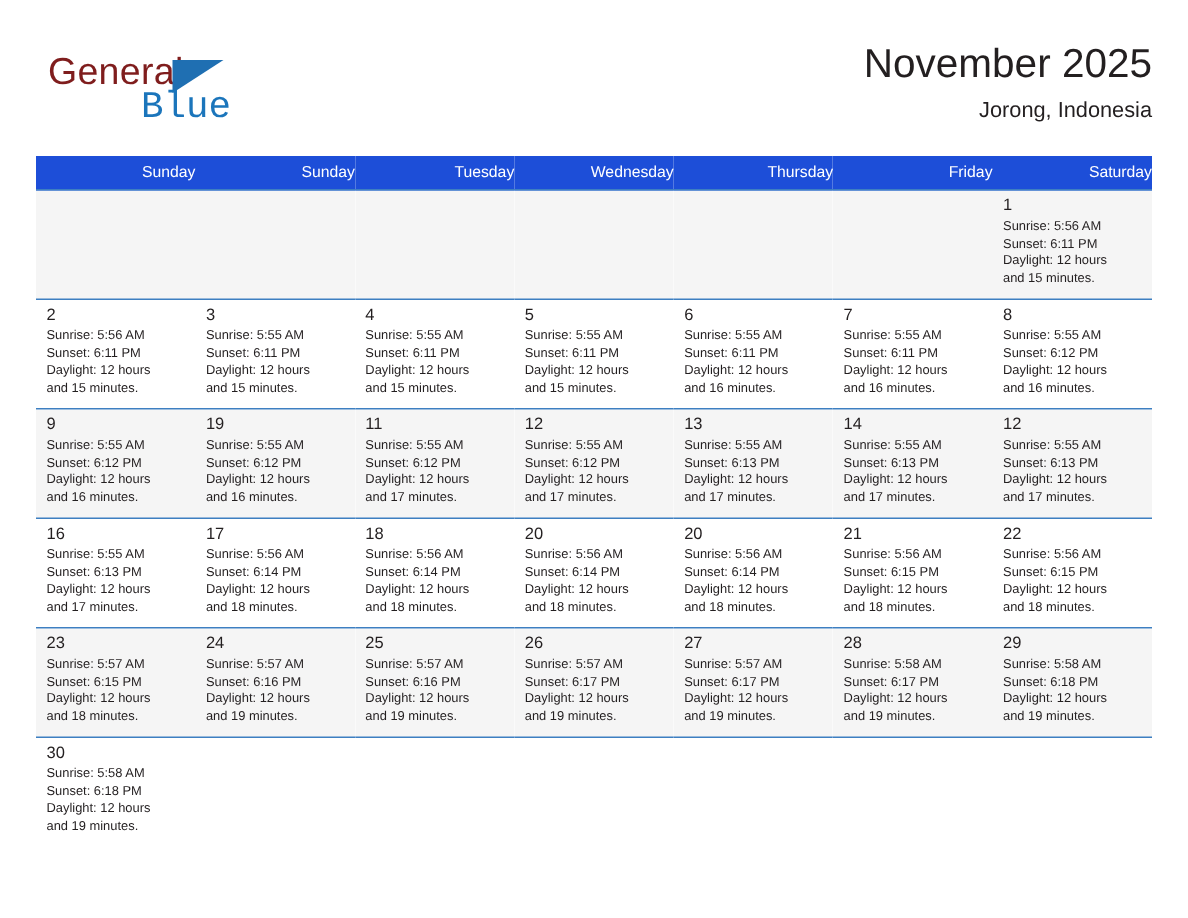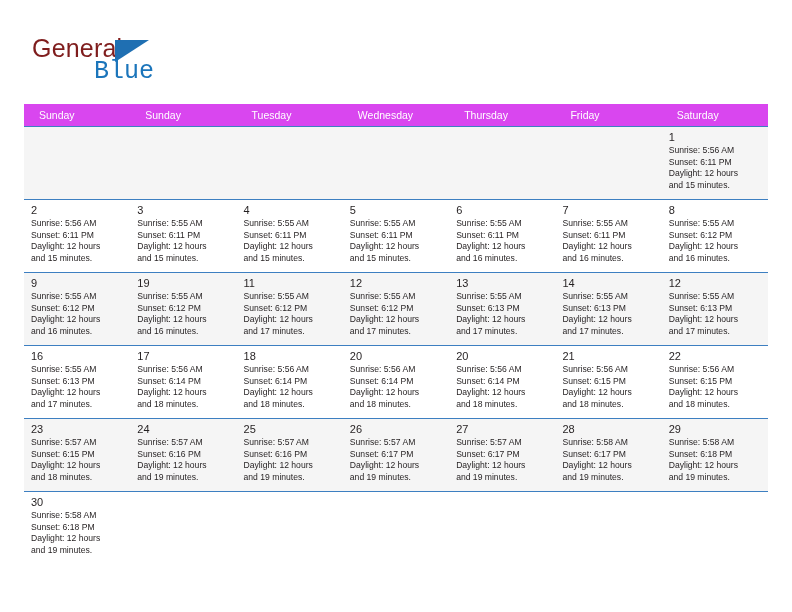--- a/index.html
+++ b/index.html
@@ -88,25 +88,25 @@
   
   .calendar {
     position: absolute;
     left: 24px;
     top: 104px;
     width: 744px;
     border-collapse: collapse;
     table-layout: fixed;
   }
   .calendar th {
-    background: #d946ef;
+    background: #1d4ed8;
     color: #ffffff;
     font-weight: normal;
     font-size: 10.5px;
-    text-align: left;
+    text-align: right;
     padding: 5px 0 5px 15px;
     height: 11px;
     border: none;
   }
   .calendar td {
     vertical-align: top;
     padding: 0;
     border: none;
     border-top: 1px solid #3d7fc1;
     height: 72px;
@@ -144,20 +144,24 @@
 <div class="page">
 
   <div class="header">
 
     <div class="brand">
       <span class="brand-general">General</span>
       <span class="brand-triangle"></span>
       <span class="brand-blue">Blue</span>
     </div>
 
+    <div class="title-block">
+      <div class="cal-title">November 2025</div>
+      <div class="cal-subtitle">Jorong, Indonesia</div>
+    </div>
 
   </div>
 
   <table class="calendar">
     <thead>
       <tr>
         <th>Sunday</th>
         <th>Sunday</th>
         <th>Tuesday</th>
         <th>Wednesday</th>

